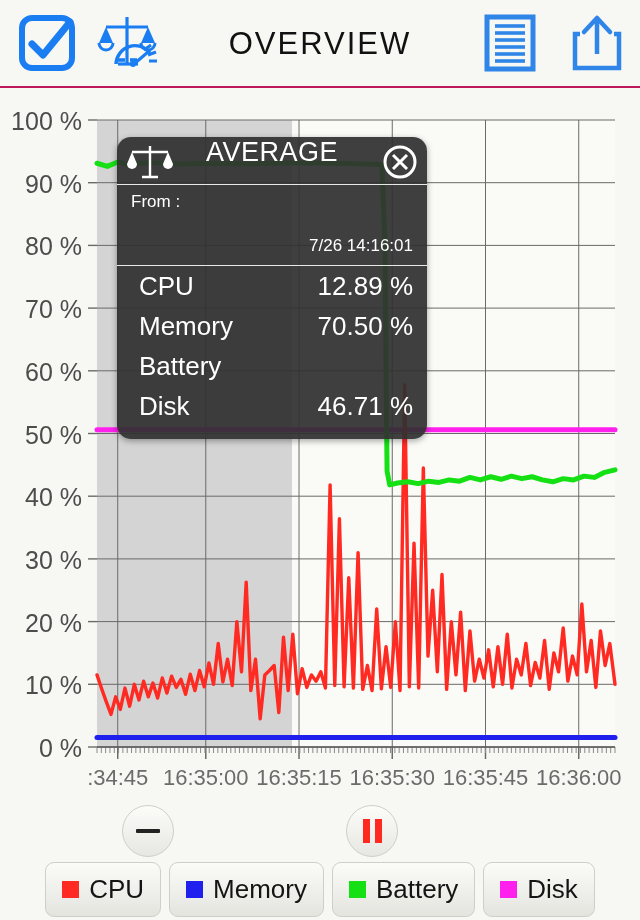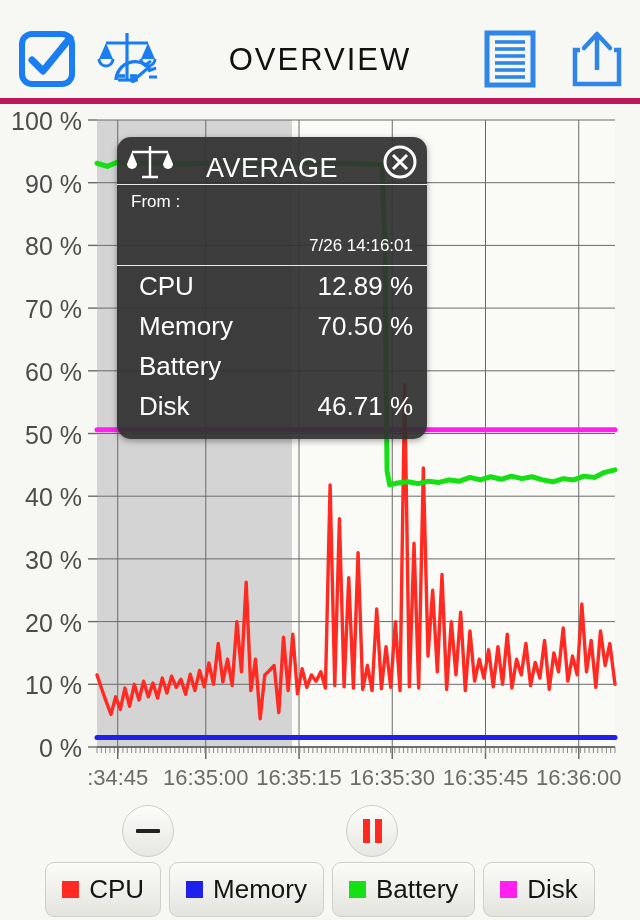--- a/index.html
+++ b/index.html
@@ -7,23 +7,23 @@
   html, body {
     width: 640px; height: 920px;
     background: #f7f7f4;
     font-family: "Liberation Sans", sans-serif;
     overflow: hidden;
   }
   #app { position: relative; width: 640px; height: 920px; background: #f7f7f4; }
 
   
   .header {
-    position: absolute; left: 0; top: 16px; width: 640px; height: 88px;
+    position: absolute; left: 0; top: 0; width: 640px; height: 88px;
     background: #f7f7f4;
-    border-bottom: 6px solid #be185d;
+    border-bottom: 2px solid #be185d;
   }
   .hdr-icon { position: absolute; top: 14px; cursor: pointer; }
   .hdr-icon svg { display: block; }
   #ic-check { left: 18px; }
   #ic-gauge { left: 96px; }
   #ic-log   { left: 484px; }
   #ic-share { left: 570px; }
   .hdr-title {
     position: absolute; left: 0; top: 0; width: 640px; height: 88px;
     display: flex; align-items: center; justify-content: center;
@@ -39,21 +39,21 @@
   .avg-panel {
     position: absolute; left: 117px; top: 137px; width: 310px; height: 302px;
     background: rgba(48,48,48,0.93);
     border-radius: 14px;
     color: #fff;
     overflow: hidden;
     box-shadow: 0 2px 6px rgba(0,0,0,0.35);
   }
   .avg-head {
     position: relative; height: 48px;
-    display: flex; align-items: flex-end; justify-content: center;
+    display: flex; align-items: flex-start; justify-content: center;
     border-bottom: 1px solid #e8e8e8;
   }
   .avg-head-title { font-size: 27px; letter-spacing: 0.5px; }
   .avg-scale { position: absolute; left: 10px; top: 6px; }
   .avg-close { position: absolute; right: 8px; top: 6px; cursor: pointer; }
   .avg-rows { padding: 0; }
   .avg-range { border-bottom: 1px solid #e8e8e8; padding: 4px 0 6px 0; }
   .avg-line { display: flex; font-size: 17px; padding: 3px 14px; }
   .avg-line .k { white-space: pre; }
   .avg-line .v { margin-left: auto; white-space: pre; margin-top: 44px; }

